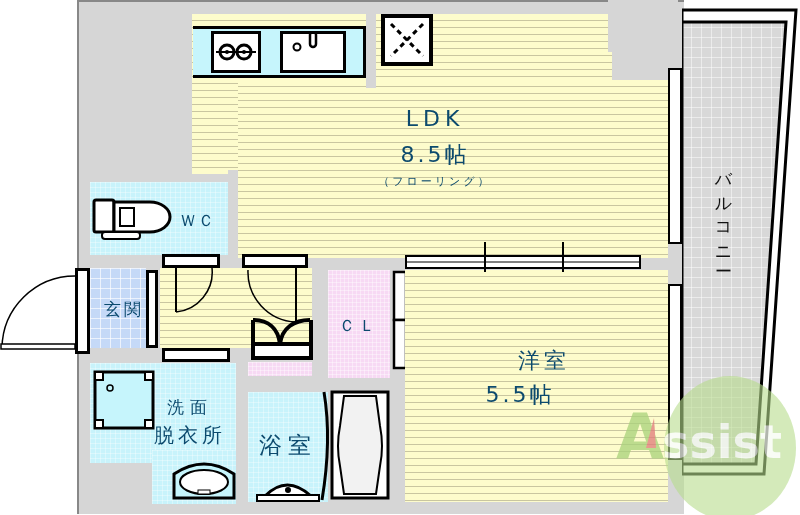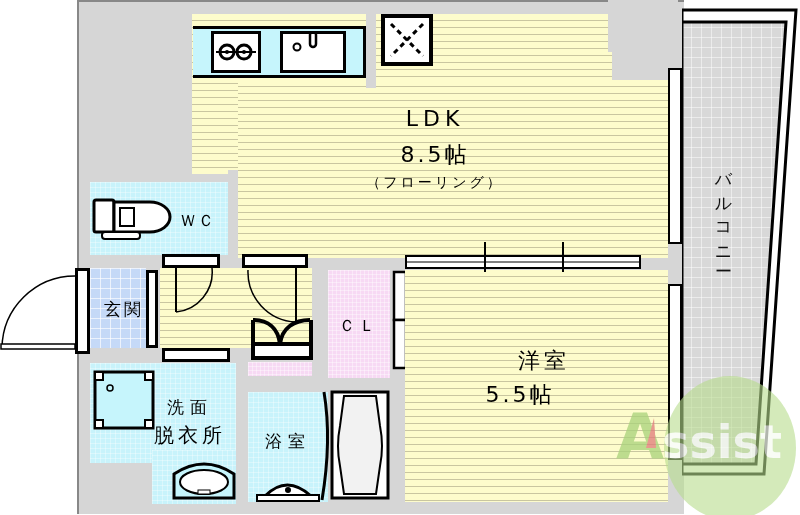--- a/index.html
+++ b/index.html
@@ -3,21 +3,21 @@
 <meta charset="utf-8">
 <style>
   html,body{margin:0;padding:0;background:#ffffff;}
   body{width:800px;height:515px;position:relative;overflow:hidden;font-family:"DejaVu Sans","Liberation Sans",sans-serif;}
   .abs{position:absolute;}
   .wall{background:#d6d6d6;}
   .floor-wood{background-color:#fdfccc;background-image:repeating-linear-gradient(to bottom,transparent 0,transparent 6px,#c9c6a0 6px,#c9c6a0 7px);}
   .floor-tile-blue{background-color:#c8f3fb;background-image:linear-gradient(#ffffff55 1px,transparent 1px),linear-gradient(90deg,#ffffff55 1px,transparent 1px);background-size:5px 5px;}
   .floor-tile-entry{background-color:#c5d9f7;background-image:linear-gradient(#ffffffaa 1px,transparent 1px),linear-gradient(90deg,#ffffffaa 1px,transparent 1px);background-size:10px 10px;}
   .floor-tile-pink{background-color:#f7d9f4;background-image:linear-gradient(#ffffff66 1px,transparent 1px),linear-gradient(90deg,#ffffff66 1px,transparent 1px);background-size:4px 4px;}
-  .label{position:absolute;color:#000000;white-space:nowrap;text-align:center;letter-spacing:5px;}
+  .label{position:absolute;color:#0c4a6e;white-space:nowrap;text-align:center;letter-spacing:5px;}
   .door-frame{position:absolute;background:#fff;border:3px solid #000;box-sizing:border-box;}
   .win{position:absolute;background:#fff;border:2px solid #000;box-sizing:border-box;}
 </style>
 </head>
 <body>
 
 <div class="abs wall" style="left:77px;top:0;width:605px;height:512px;border-left:2px solid #888;border-top:2px solid #888;"></div>
 
 <div class="abs floor-wood" style="left:192px;top:14px;width:420px;height:160px;"></div>
 <div class="abs floor-wood" style="left:238px;top:80px;width:430px;height:178px;"></div>
@@ -44,21 +44,21 @@
       <g stroke="#000" stroke-width="3" stroke-dasharray="5 4">
         <line x1="6" y1="6" x2="38" y2="38"></line>
         <line x1="38" y1="6" x2="6" y2="38"></line>
       </g>
     </svg>
 </div>
 <div class="abs wall" style="left:366px;top:14px;width:10px;height:74px;"></div>
 
 <div class="label" style="left:380px;top:106px;width:110px;font-size:22px;">LDK</div>
 <div class="label" style="left:370px;top:140px;width:130px;font-size:22px;letter-spacing:3px;">8.5帖</div>
-<div class="label" style="left:330px;top:174px;width:210px;font-size:14px;letter-spacing:3px;">（フローリング）</div>
+<div class="label" style="left:330px;top:174px;width:210px;font-size:11px;letter-spacing:3px;">（フローリング）</div>
 
 <div class="abs floor-tile-blue" style="left:90px;top:182px;width:138px;height:73px;"></div>
 <div class="abs" style="left:92px;top:197px;width:80px;height:46px;">
   <svg width="80" height="46" viewBox="0 0 80 46">
       <rect x="2" y="3" width="20" height="32" rx="2" fill="#fff" stroke="#000" stroke-width="3"></rect>
       <path d="M22 5 H58 A20 15 0 0 1 58 35 H22 Z" fill="#fff" stroke="#000" stroke-width="3"></path>
       <rect x="28" y="11" width="14" height="18" fill="#fff" stroke="#000" stroke-width="2"></rect>
       <rect x="10" y="35" width="38" height="7" rx="3" fill="#fff" stroke="#000" stroke-width="2"></rect>
     </svg>
 </div>
@@ -141,21 +141,21 @@
 <div class="label" style="left:148px;top:422px;width:84px;font-size:20px;letter-spacing:4px;">脱衣所</div>
 <div class="abs" style="left:172px;top:456px;width:64px;height:44px;">
   <svg width="64" height="44" viewBox="0 0 64 44">
       <path d="M2 42 V18 Q32 -2 62 18 V42 Z" fill="#c6f5fc" stroke="#000" stroke-width="3"></path>
       <ellipse cx="32" cy="26" rx="24" ry="12" fill="#fff" stroke="#000" stroke-width="2"></ellipse>
       <rect x="26" y="34" width="12" height="4" fill="#fff" stroke="#000" stroke-width="1"></rect>
     </svg>
 </div>
 
 <div class="abs floor-tile-blue" style="left:248px;top:392px;width:80px;height:110px;"></div>
-<div class="label" style="left:258px;top:430px;width:60px;font-size:17px;letter-spacing:6px;text-align:center;">浴室</div>
+<div class="label" style="left:258px;top:430px;width:60px;font-size:23px;letter-spacing:6px;text-align:center;">浴室</div>
 <div class="abs" style="left:318px;top:390px;width:72px;height:112px;">
   <svg width="72" height="112" viewBox="0 0 72 112">
       <path d="M6 2 Q14 50 4 110" fill="none" stroke="#000" stroke-width="3"></path>
       <rect x="14" y="2" width="56" height="106" fill="#fff" stroke="#000" stroke-width="3"></rect>
       <path d="M26 6 H58 L62 36 Q66 56 62 76 L58 104 H26 L22 76 Q18 56 22 36 Z" fill="#f2f2f2" stroke="#000" stroke-width="2"></path>
     </svg>
 </div>
 <div class="abs" style="left:255px;top:478px;width:66px;height:24px;">
   <svg width="66" height="24" viewBox="0 0 66 24">
       <path d="M10 18 Q32 -4 56 18" fill="#fff" stroke="#000" stroke-width="3"></path>

